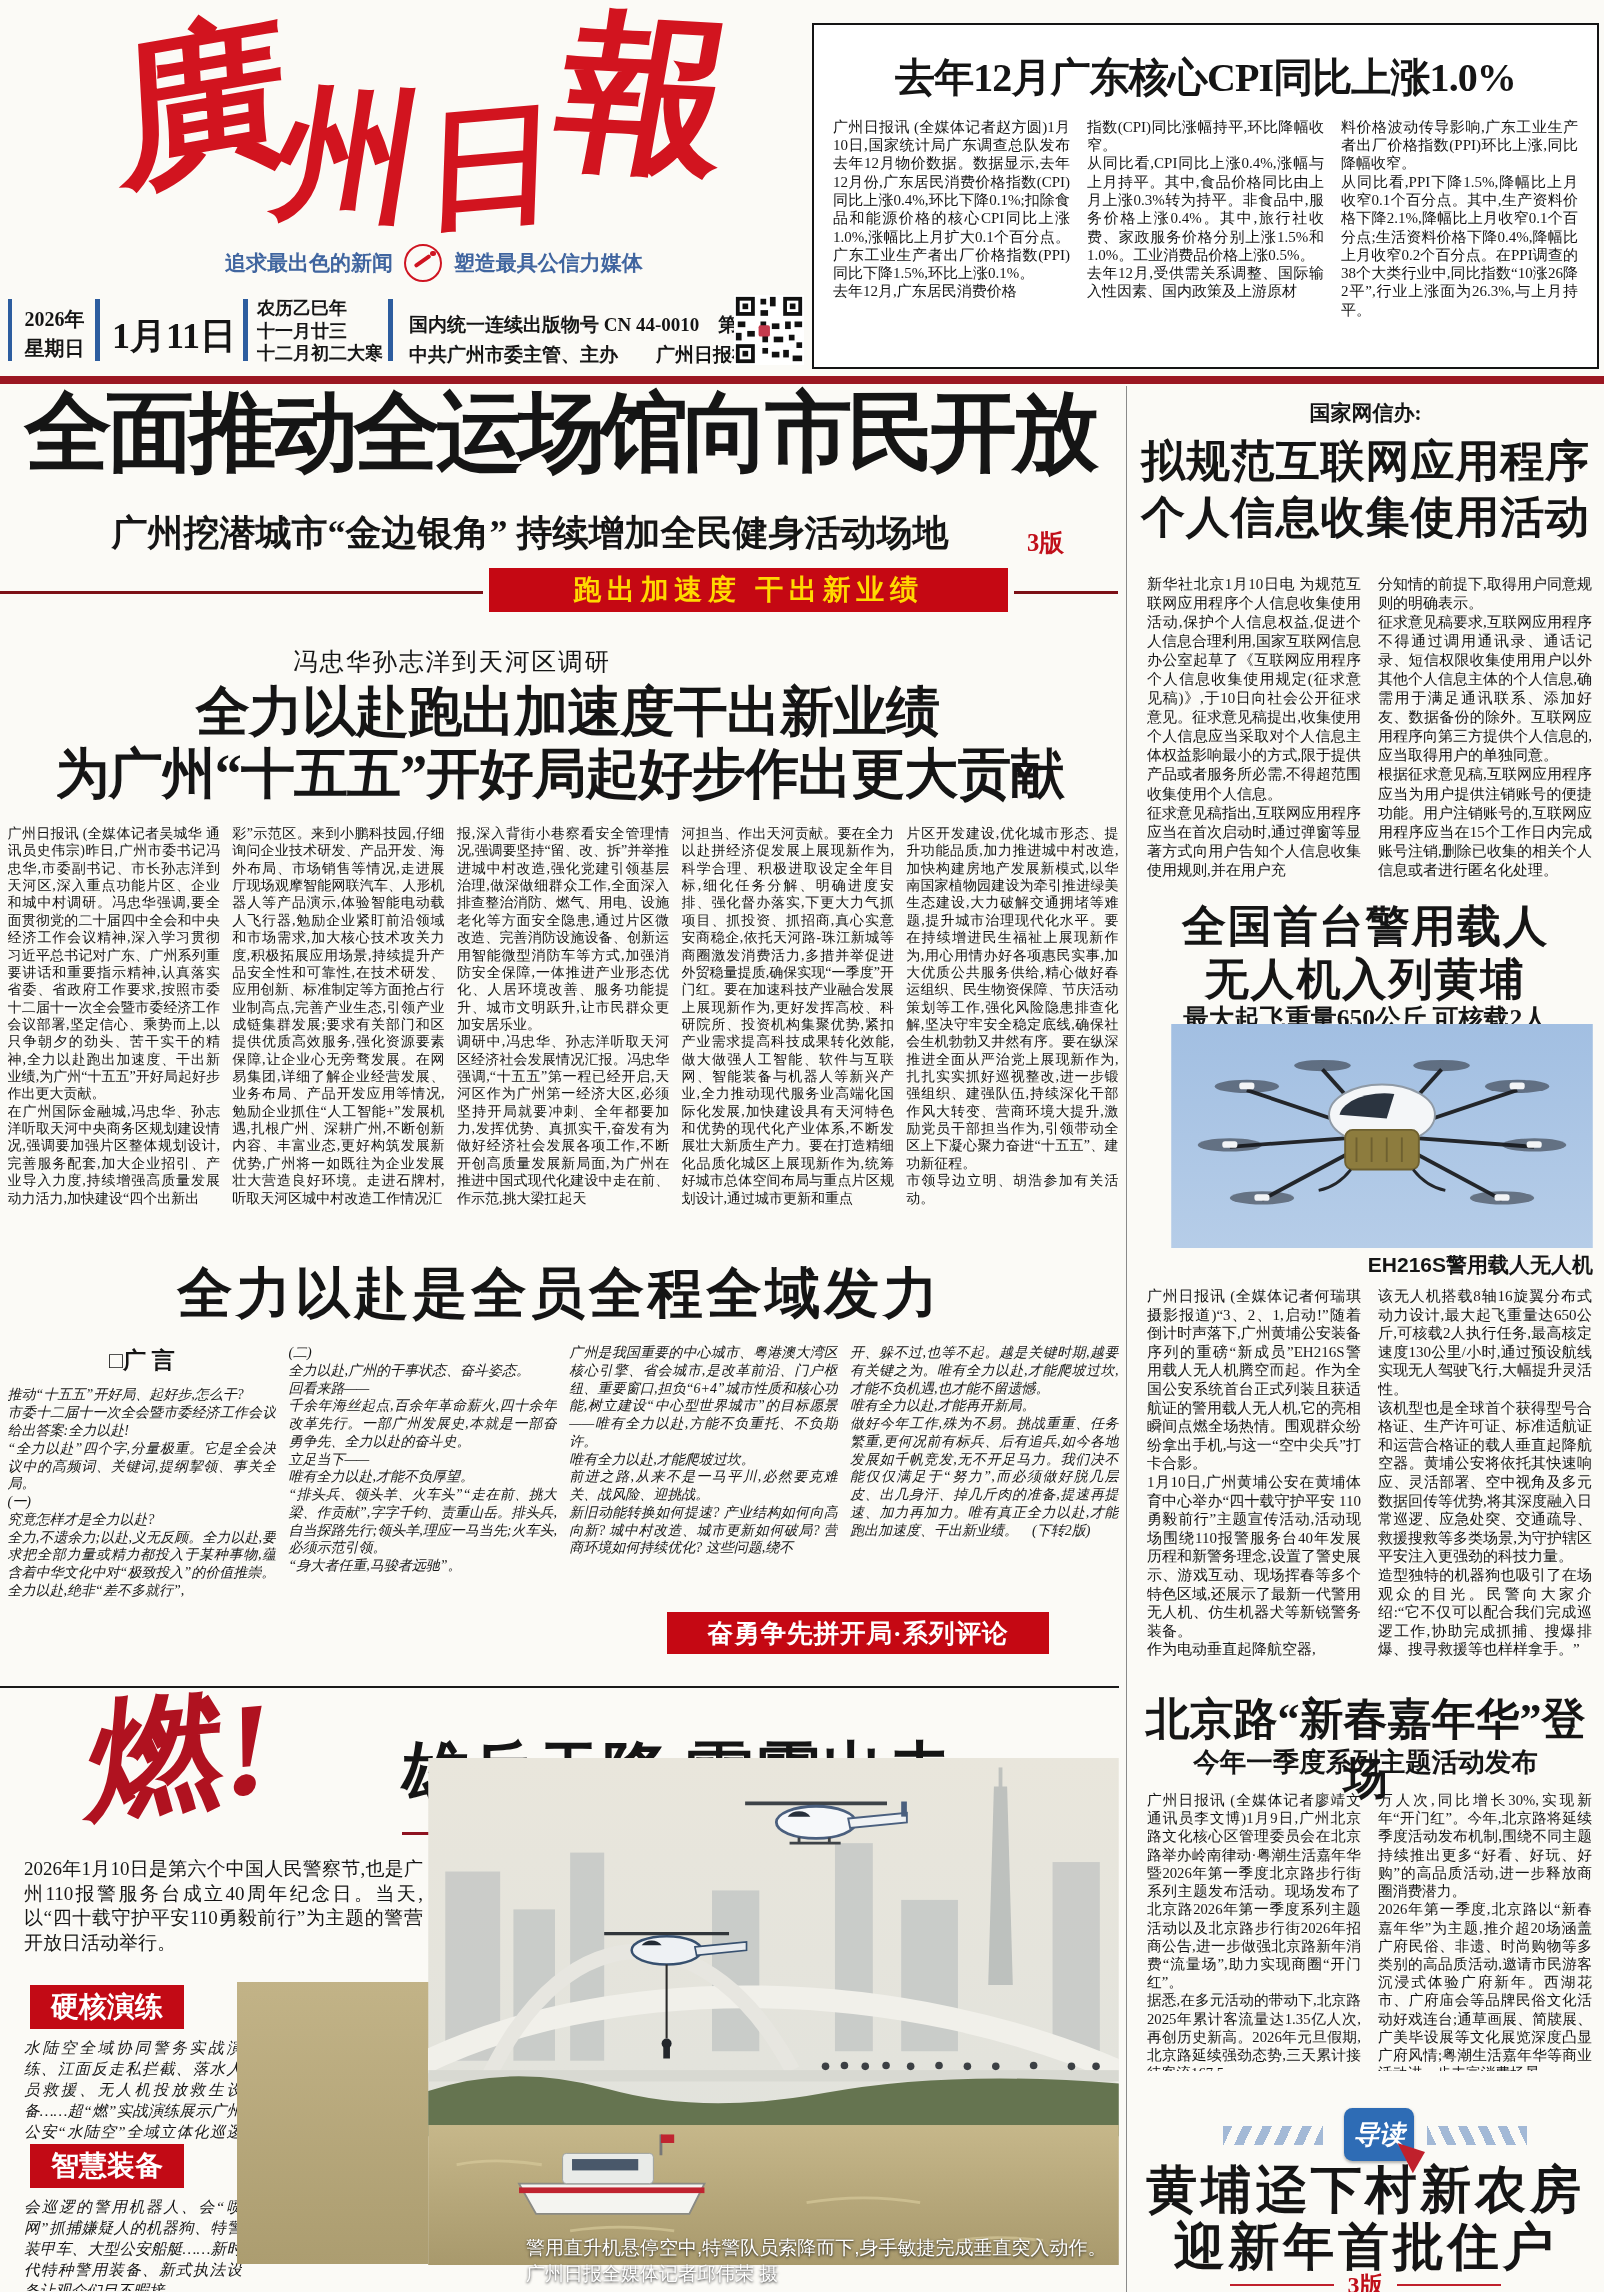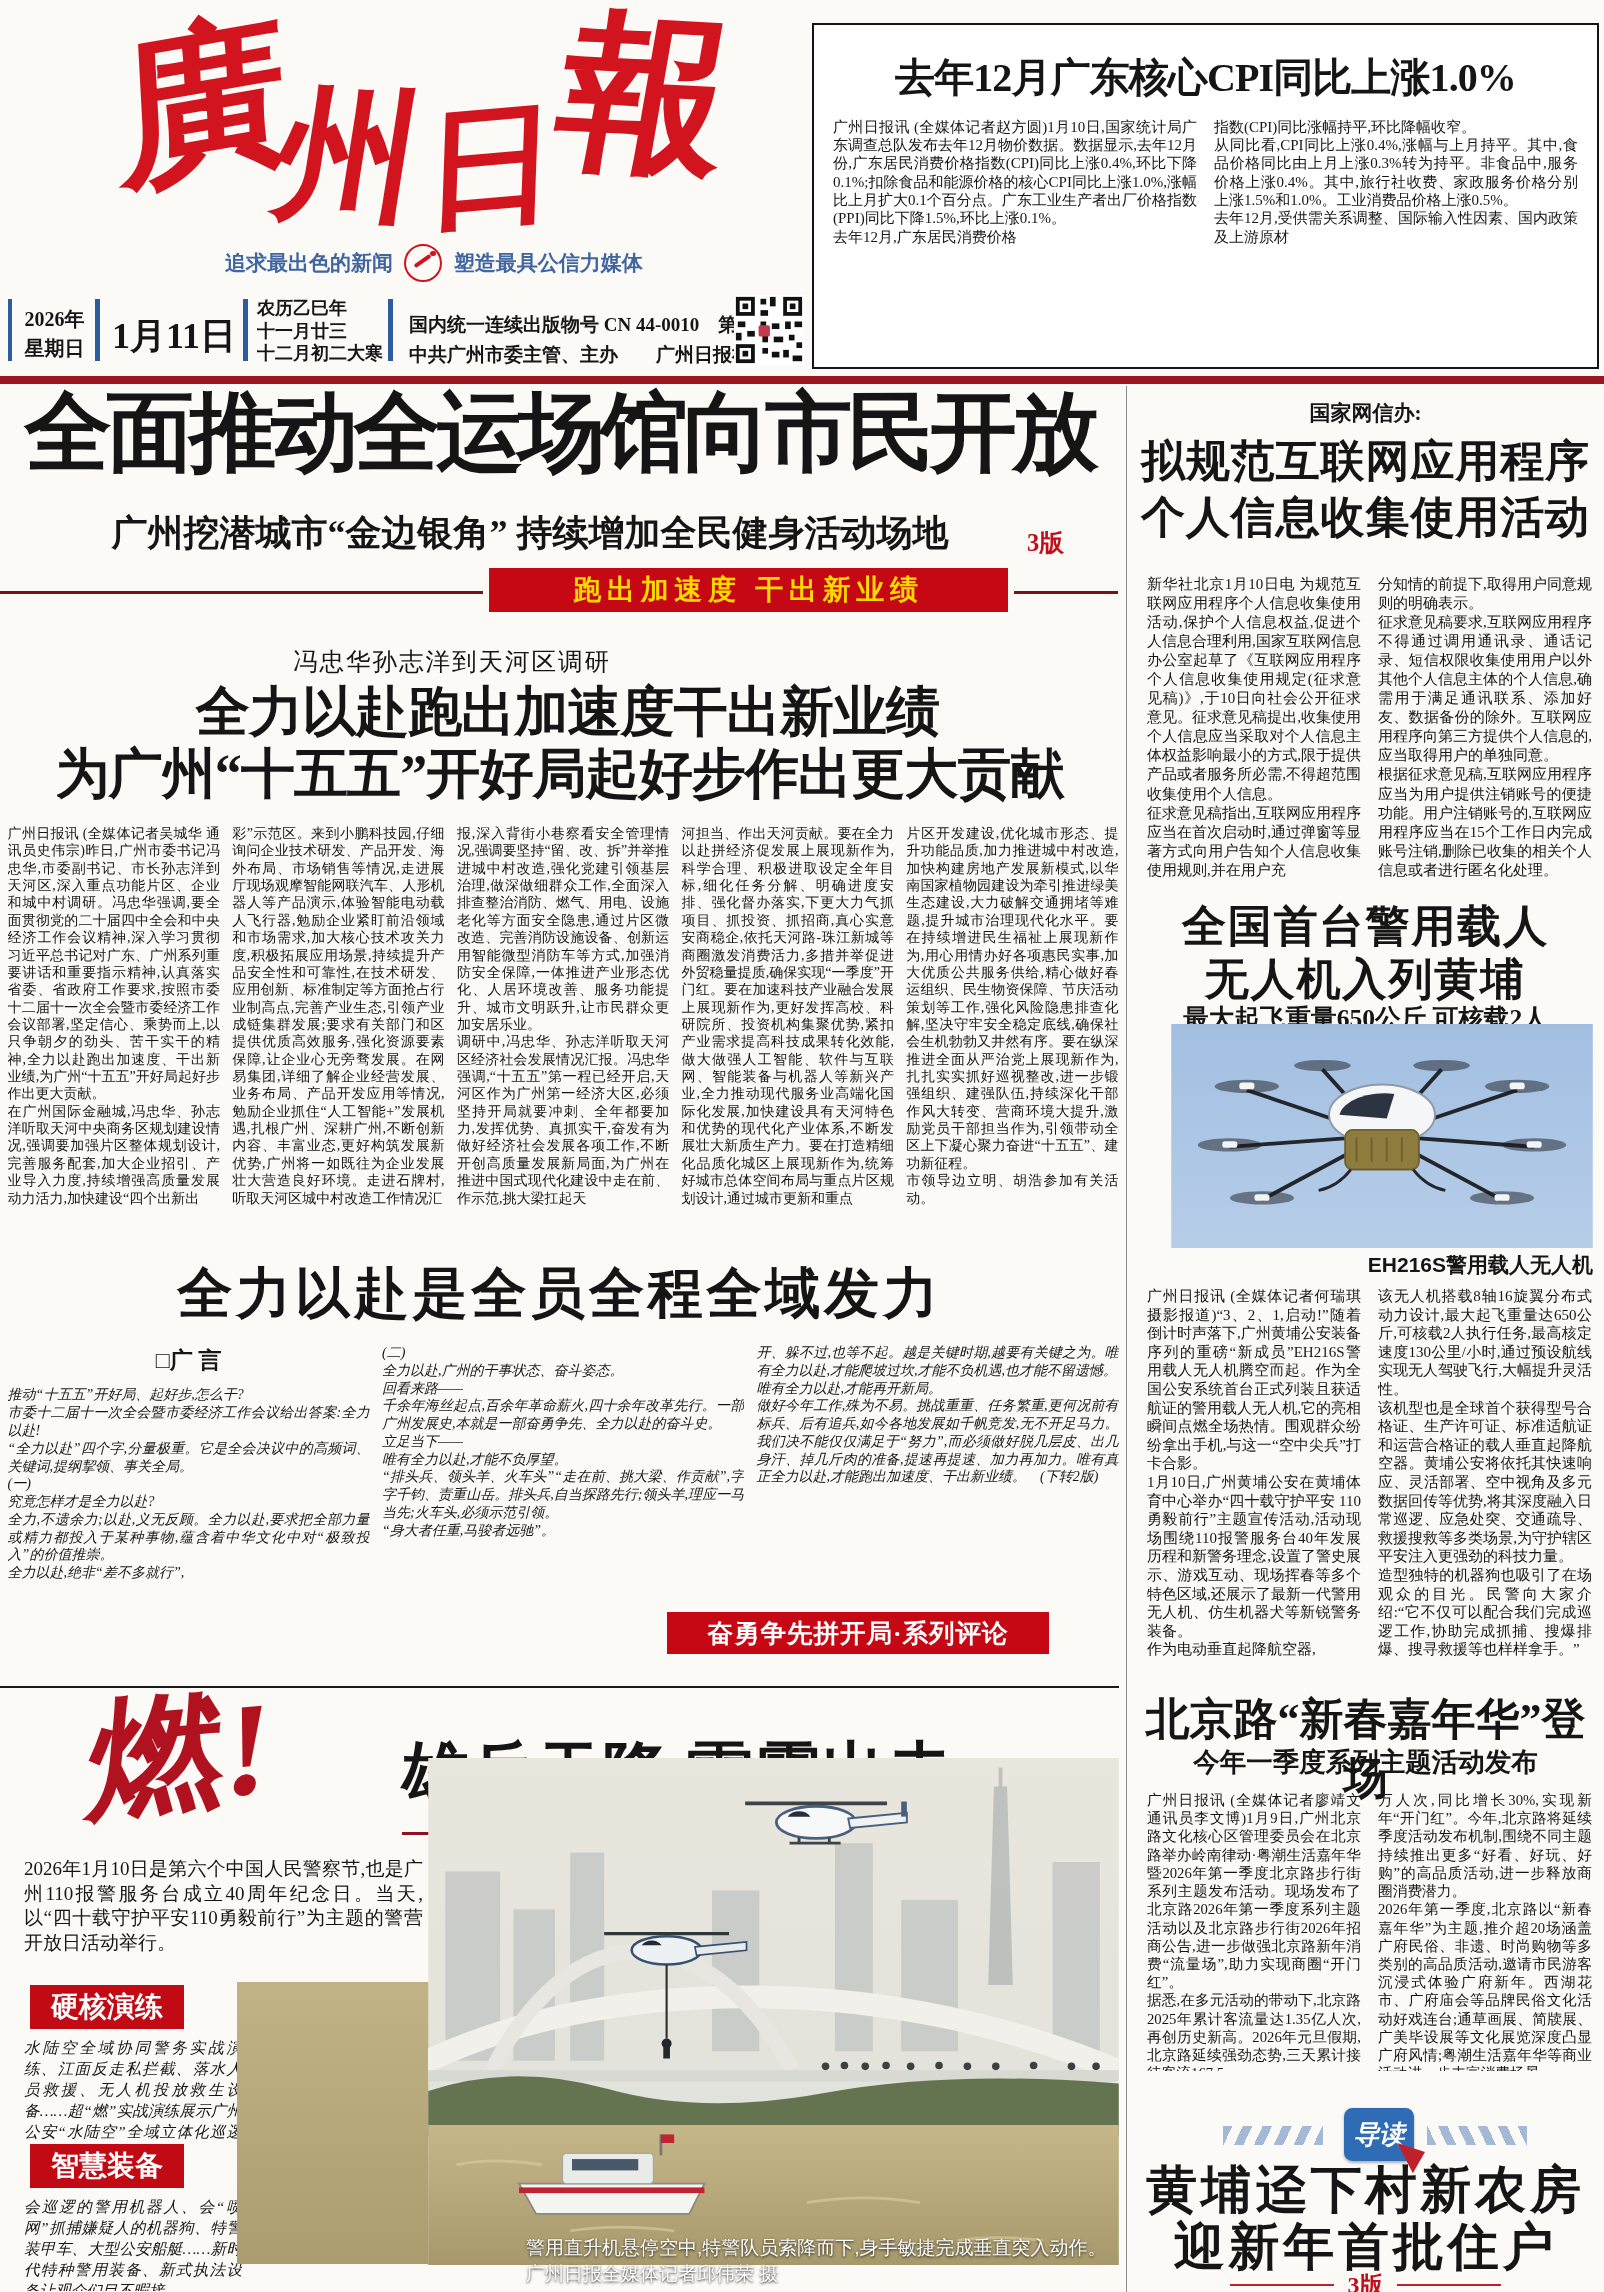--- a/index.html
+++ b/index.html
@@ -143,20 +143,22 @@
   </svg>
 
   <div id="cpibox" class="abs">
     <h2>去年12月广东核心CPI同比上涨1.0%</h2>
     <div class="colwrap">
       <div class="ncol just prelines">广州日报讯 (全媒体记者赵方圆)1月10日,国家统计局广东调查总队发布去年12月物价数据。数据显示,去年12月份,广东居民消费价格指数(CPI)同比上涨0.4%,环比下降0.1%;扣除食品和能源价格的核心CPI同比上涨1.0%,涨幅比上月扩大0.1个百分点。广东工业生产者出厂价格指数(PPI)同比下降1.5%,环比上涨0.1%。
 去年12月,广东居民消费价格</div>
       <div class="ncol just prelines">指数(CPI)同比涨幅持平,环比降幅收窄。
 从同比看,CPI同比上涨0.4%,涨幅与上月持平。其中,食品价格同比由上月上涨0.3%转为持平。非食品中,服务价格上涨0.4%。其中,旅行社收费、家政服务价格分别上涨1.5%和1.0%。工业消费品价格上涨0.5%。
 去年12月,受供需关系调整、国际输入性因素、国内政策及上游原材</div>
+      <div class="ncol just prelines">料价格波动传导影响,广东工业生产者出厂价格指数(PPI)环比上涨,同比降幅收窄。
+从同比看,PPI下降1.5%,降幅比上月收窄0.1个百分点。其中,生产资料价格下降2.1%,降幅比上月收窄0.1个百分点;生活资料价格下降0.4%,降幅比上月收窄0.2个百分点。在PPI调查的38个大类行业中,同比指数“10涨26降2平”,行业上涨面为26.3%,与上月持平。</div>
     </div>
   </div>
 
   <div class="abs rule-red"></div>
 
   <div id="leadhead" class="abs">全面推动全运场馆向市民开放</div>
   <div id="leadsub" class="abs">广州挖潜城市“金边银角” 持续增加全民健身活动场地</div>
   <div class="abs red" style="left:1027px;top:526px;font-size:24.6px;font-weight:900;">3版</div>
 
   <div class="abs bannerline" style="left:0;width:483px;"></div>
@@ -190,20 +192,24 @@
 全力以赴,绝非“差不多就行”,</div>
     </div>
     <div class="ncol just prelines">(二)
 全力以赴,广州的干事状态、奋斗姿态。
 回看来路——
 千余年海丝起点,百余年革命薪火,四十余年改革先行。一部广州发展史,本就是一部奋勇争先、全力以赴的奋斗史。
 立足当下——
 唯有全力以赴,才能不负厚望。
 “排头兵、领头羊、火车头”“走在前、挑大梁、作贡献”,字字千钧、责重山岳。排头兵,自当探路先行;领头羊,理应一马当先;火车头,必须示范引领。
 “身大者任重,马骏者远驰”。</div>
+    <div class="ncol just prelines">广州是我国重要的中心城市、粤港澳大湾区核心引擎、省会城市,是改革前沿、门户枢纽、重要窗口,担负“6+4”城市性质和核心功能,树立建设“中心型世界城市”的目标愿景——唯有全力以赴,方能不负重托、不负期许。
+唯有全力以赴,才能爬坡过坎。
+前进之路,从来不是一马平川,必然要克难关、战风险、迎挑战。
+新旧动能转换如何提速? 产业结构如何向高向新? 城中村改造、城市更新如何破局? 营商环境如何持续优化? 这些问题,绕不</div>
     <div class="ncol just prelines">开、躲不过,也等不起。越是关键时期,越要有关键之为。唯有全力以赴,才能爬坡过坎,才能不负机遇,也才能不留遗憾。
 唯有全力以赴,才能再开新局。
 做好今年工作,殊为不易。挑战重重、任务繁重,更何况前有标兵、后有追兵,如今各地发展如千帆竞发,无不开足马力。我们决不能仅仅满足于“努力”,而必须做好脱几层皮、出几身汗、掉几斤肉的准备,提速再提速、加力再加力。唯有真正全力以赴,才能跑出加速度、干出新业绩。　(下转2版)</div>
   </div>
   <div id="series-banner" class="abs">奋勇争先拼开局·系列评论</div>
 
   <div class="abs hairline"></div>
 
   <div id="burst" class="abs">燃!</div>
   <div id="pol-head" class="abs">雄兵天降 雷霆出击</div>

